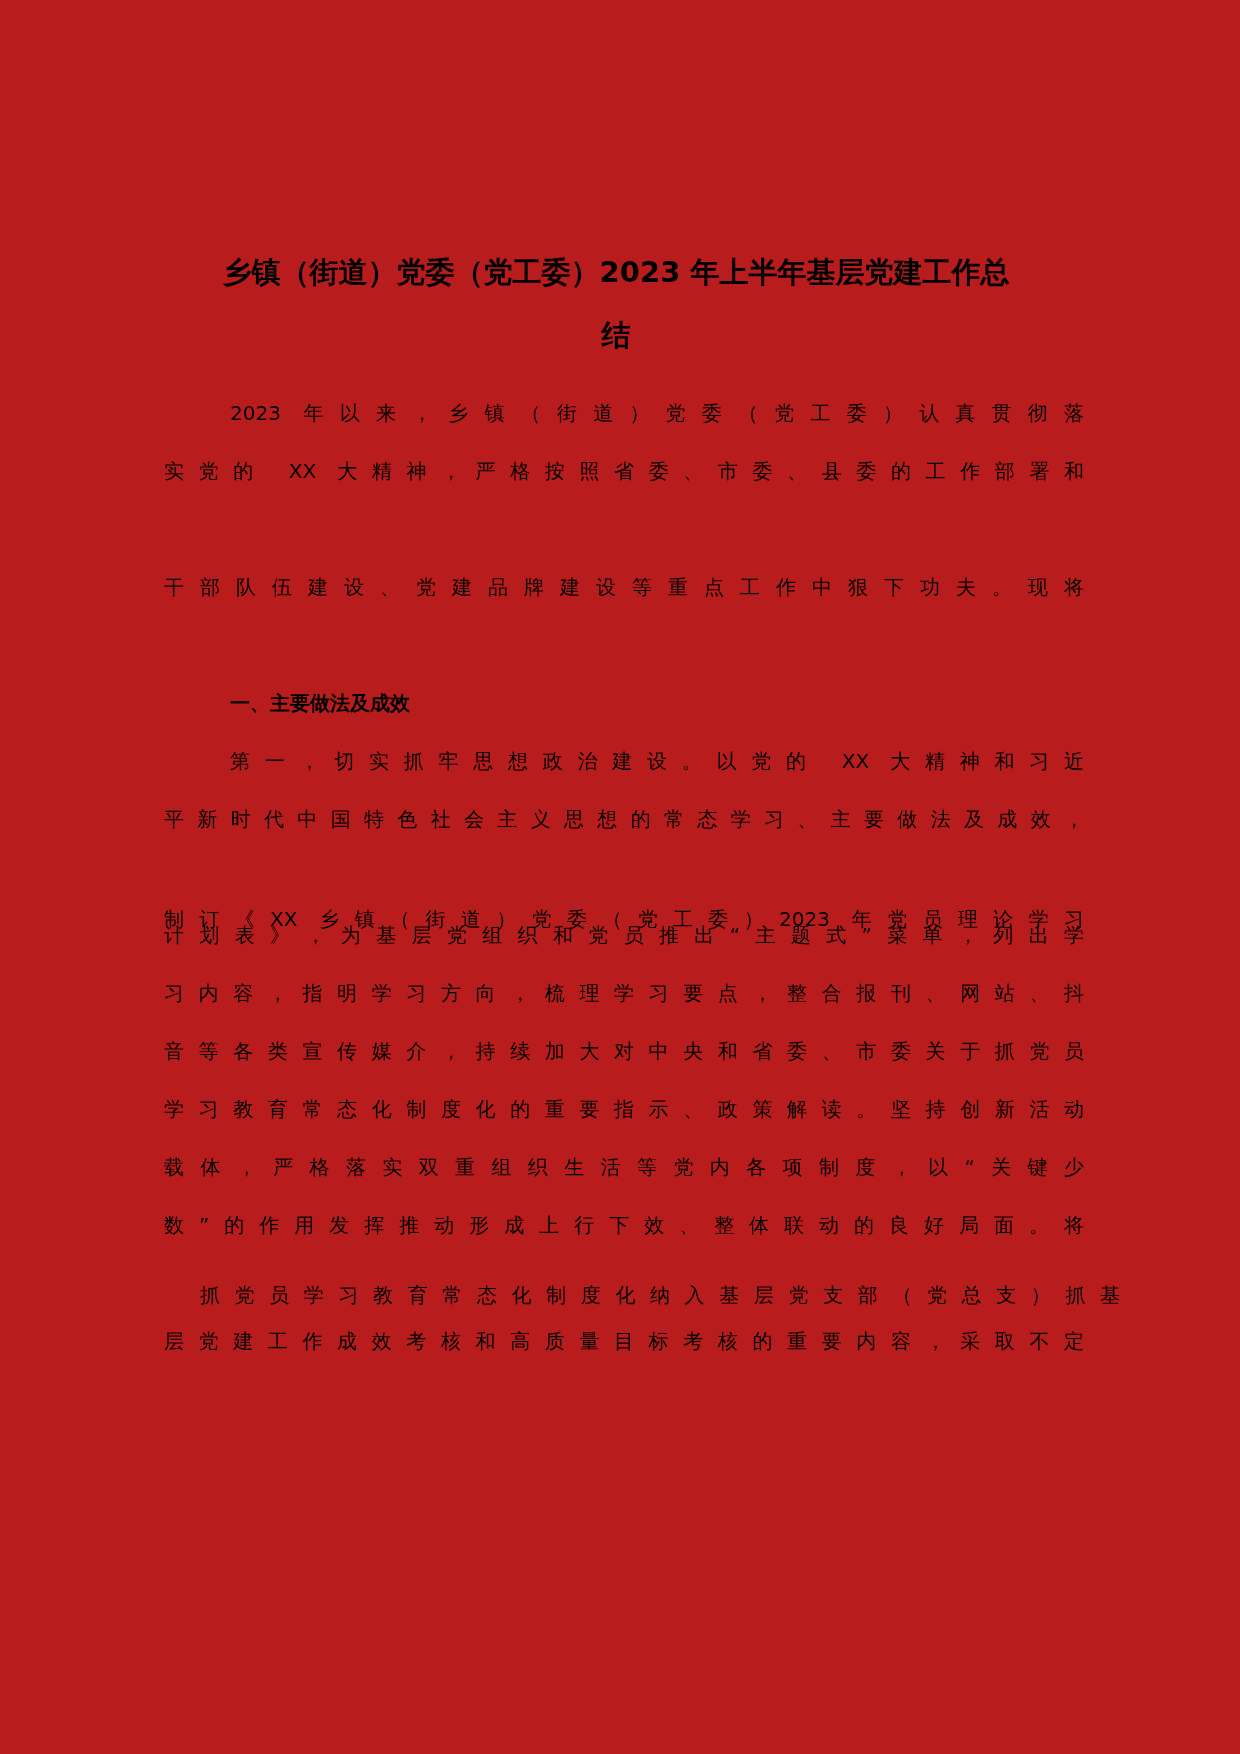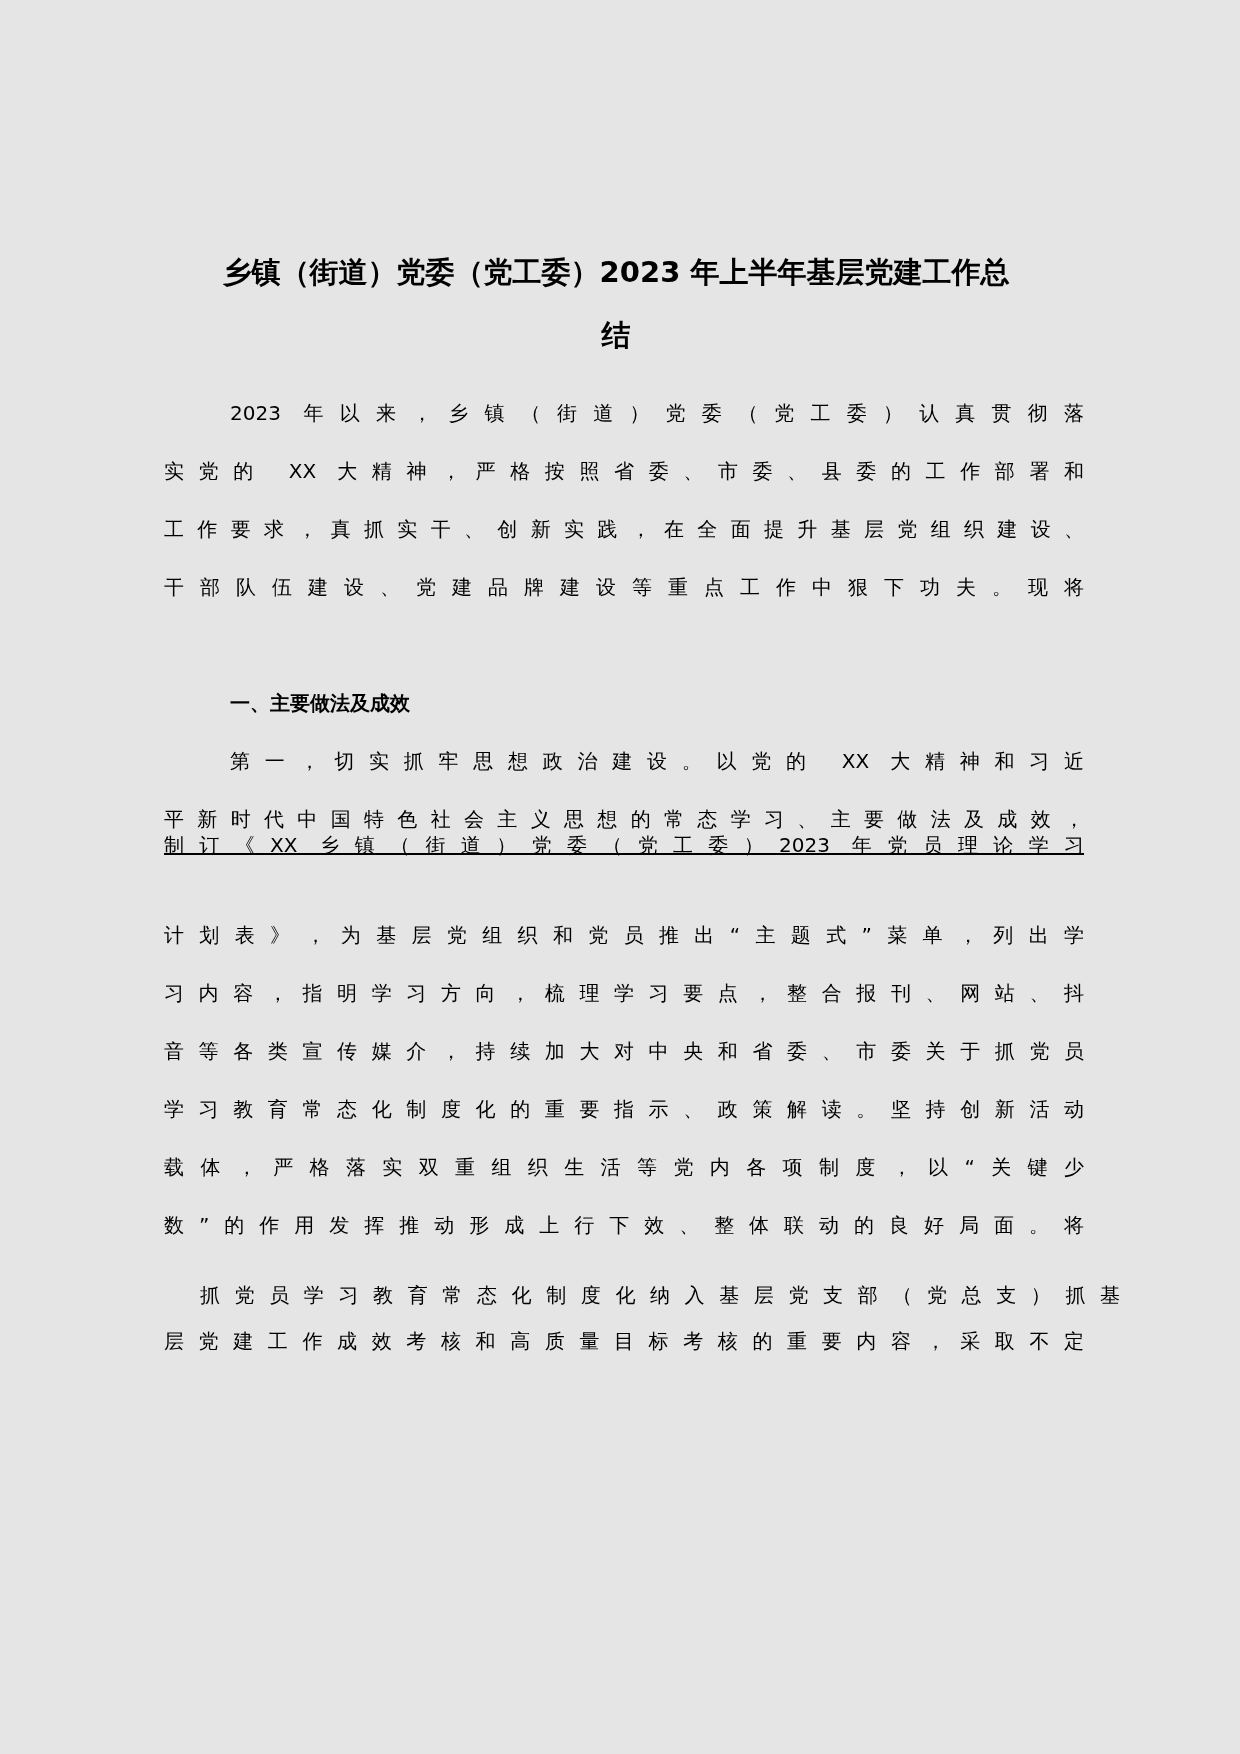--- a/index.html
+++ b/index.html
@@ -14,21 +14,21 @@
       overflow: hidden;
       font-family: "DejaVu Sans", "Liberation Sans", sans-serif;
       color: #000000;
     }
     .page {
       position: absolute;
       left: 0;
       top: 0;
       width: 1240px;
       height: 1754px;
-      background: #e5e5e5;
+      background: #b91c1c;
     }
     .title {
       position: absolute;
       left: 150px;
       width: 932px;
       text-align: center;
       font-weight: bold;
       font-size: 29px;
       line-height: 58px;
       letter-spacing: 0px;
@@ -53,28 +53,27 @@
 </head>
 <body>
 
 <div class="page">
 
   <div class="title title-line-1">乡镇（街道）党委（党工委）2023 年上半年基层党建工作总</div>
   <div class="title title-line-2">结</div>
 
   <div class="line indent" style="top:384px;">2023 年以来，乡镇（街道）党委（党工委）认真贯彻落</div>
   <div class="line" style="top:442px;">实党的 XX 大精神，严格按照省委、市委、县委的工作部署和</div>
-  <div class="line" style="top:500px;">工作要求，真抓实干、创新实践，在全面提升基层党组织建设、</div>
   <div class="line" style="top:558px;">干部队伍建设、党建品牌建设等重点工作中狠下功夫。现将</div>
 
   <div class="line indent heading" style="top:674px;">一、主要做法及成效</div>
 
   <div class="line indent" style="top:732px;">第一，切实抓牢思想政治建设。以党的 XX 大精神和习近</div>
   <div class="line" style="top:790px;">平新时代中国特色社会主义思想的常态学习、主要做法及成效，</div>
-  <div class="line" style="top:816px;text-decoration:underline;">制订《XX 乡镇（街道）党委（党工委）2023 年党员理论学习</div>
+  <div class="line" style="top:890px;">制订《XX 乡镇（街道）党委（党工委）2023 年党员理论学习</div>
   <div class="line" style="top:906px;">计划表》，为基层党组织和党员推出“主题式”菜单，列出学</div>
   <div class="line" style="top:1022px;">音等各类宣传媒介，持续加大对中央和省委、市委关于抓党员</div>
   <div class="line" style="top:964px;">习内容，指明学习方向，梳理学习要点，整合报刊、网站、抖</div>
   <div class="line" style="top:1080px;">学习教育常态化制度化的重要指示、政策解读。坚持创新活动</div>
   <div class="line" style="top:1138px;">载体，严格落实双重组织生活等党内各项制度，以“关键少</div>
   <div class="line" style="top:1196px;">数”的作用发挥推动形成上行下效、整体联动的良好局面。将</div>
   <div class="line" style="top:1266px;margin-left:36px;">抓党员学习教育常态化制度化纳入基层党支部（党总支）抓基</div>
   <div class="line" style="top:1312px;">层党建工作成效考核和高质量目标考核的重要内容，采取不定</div>
 
 </div>

